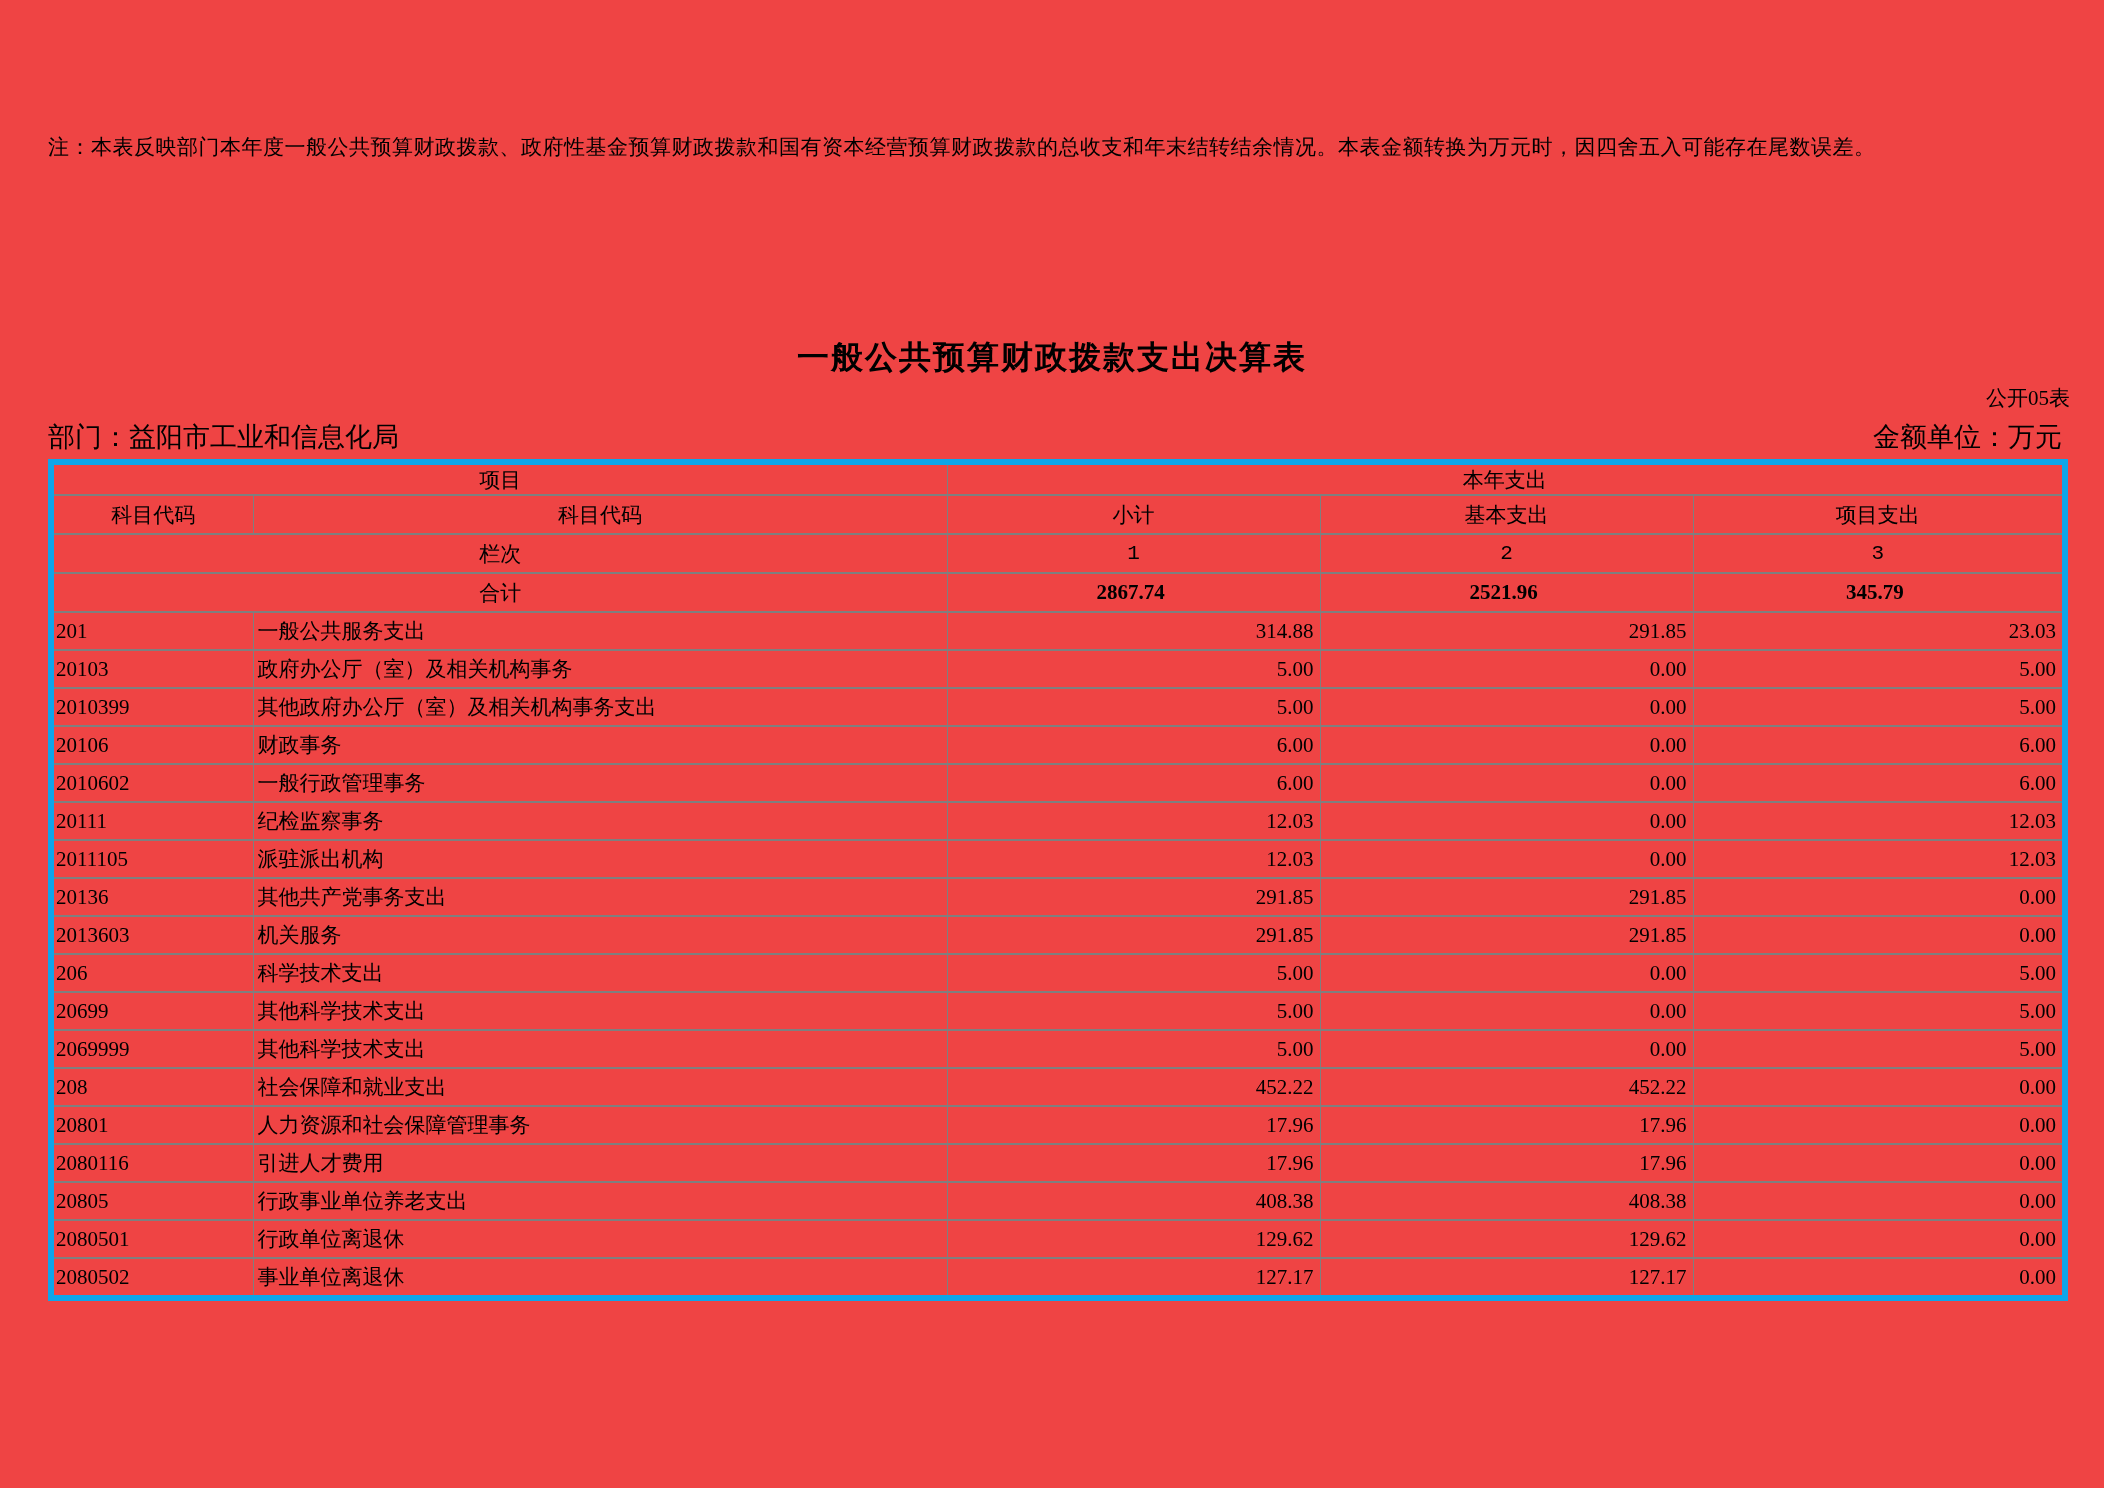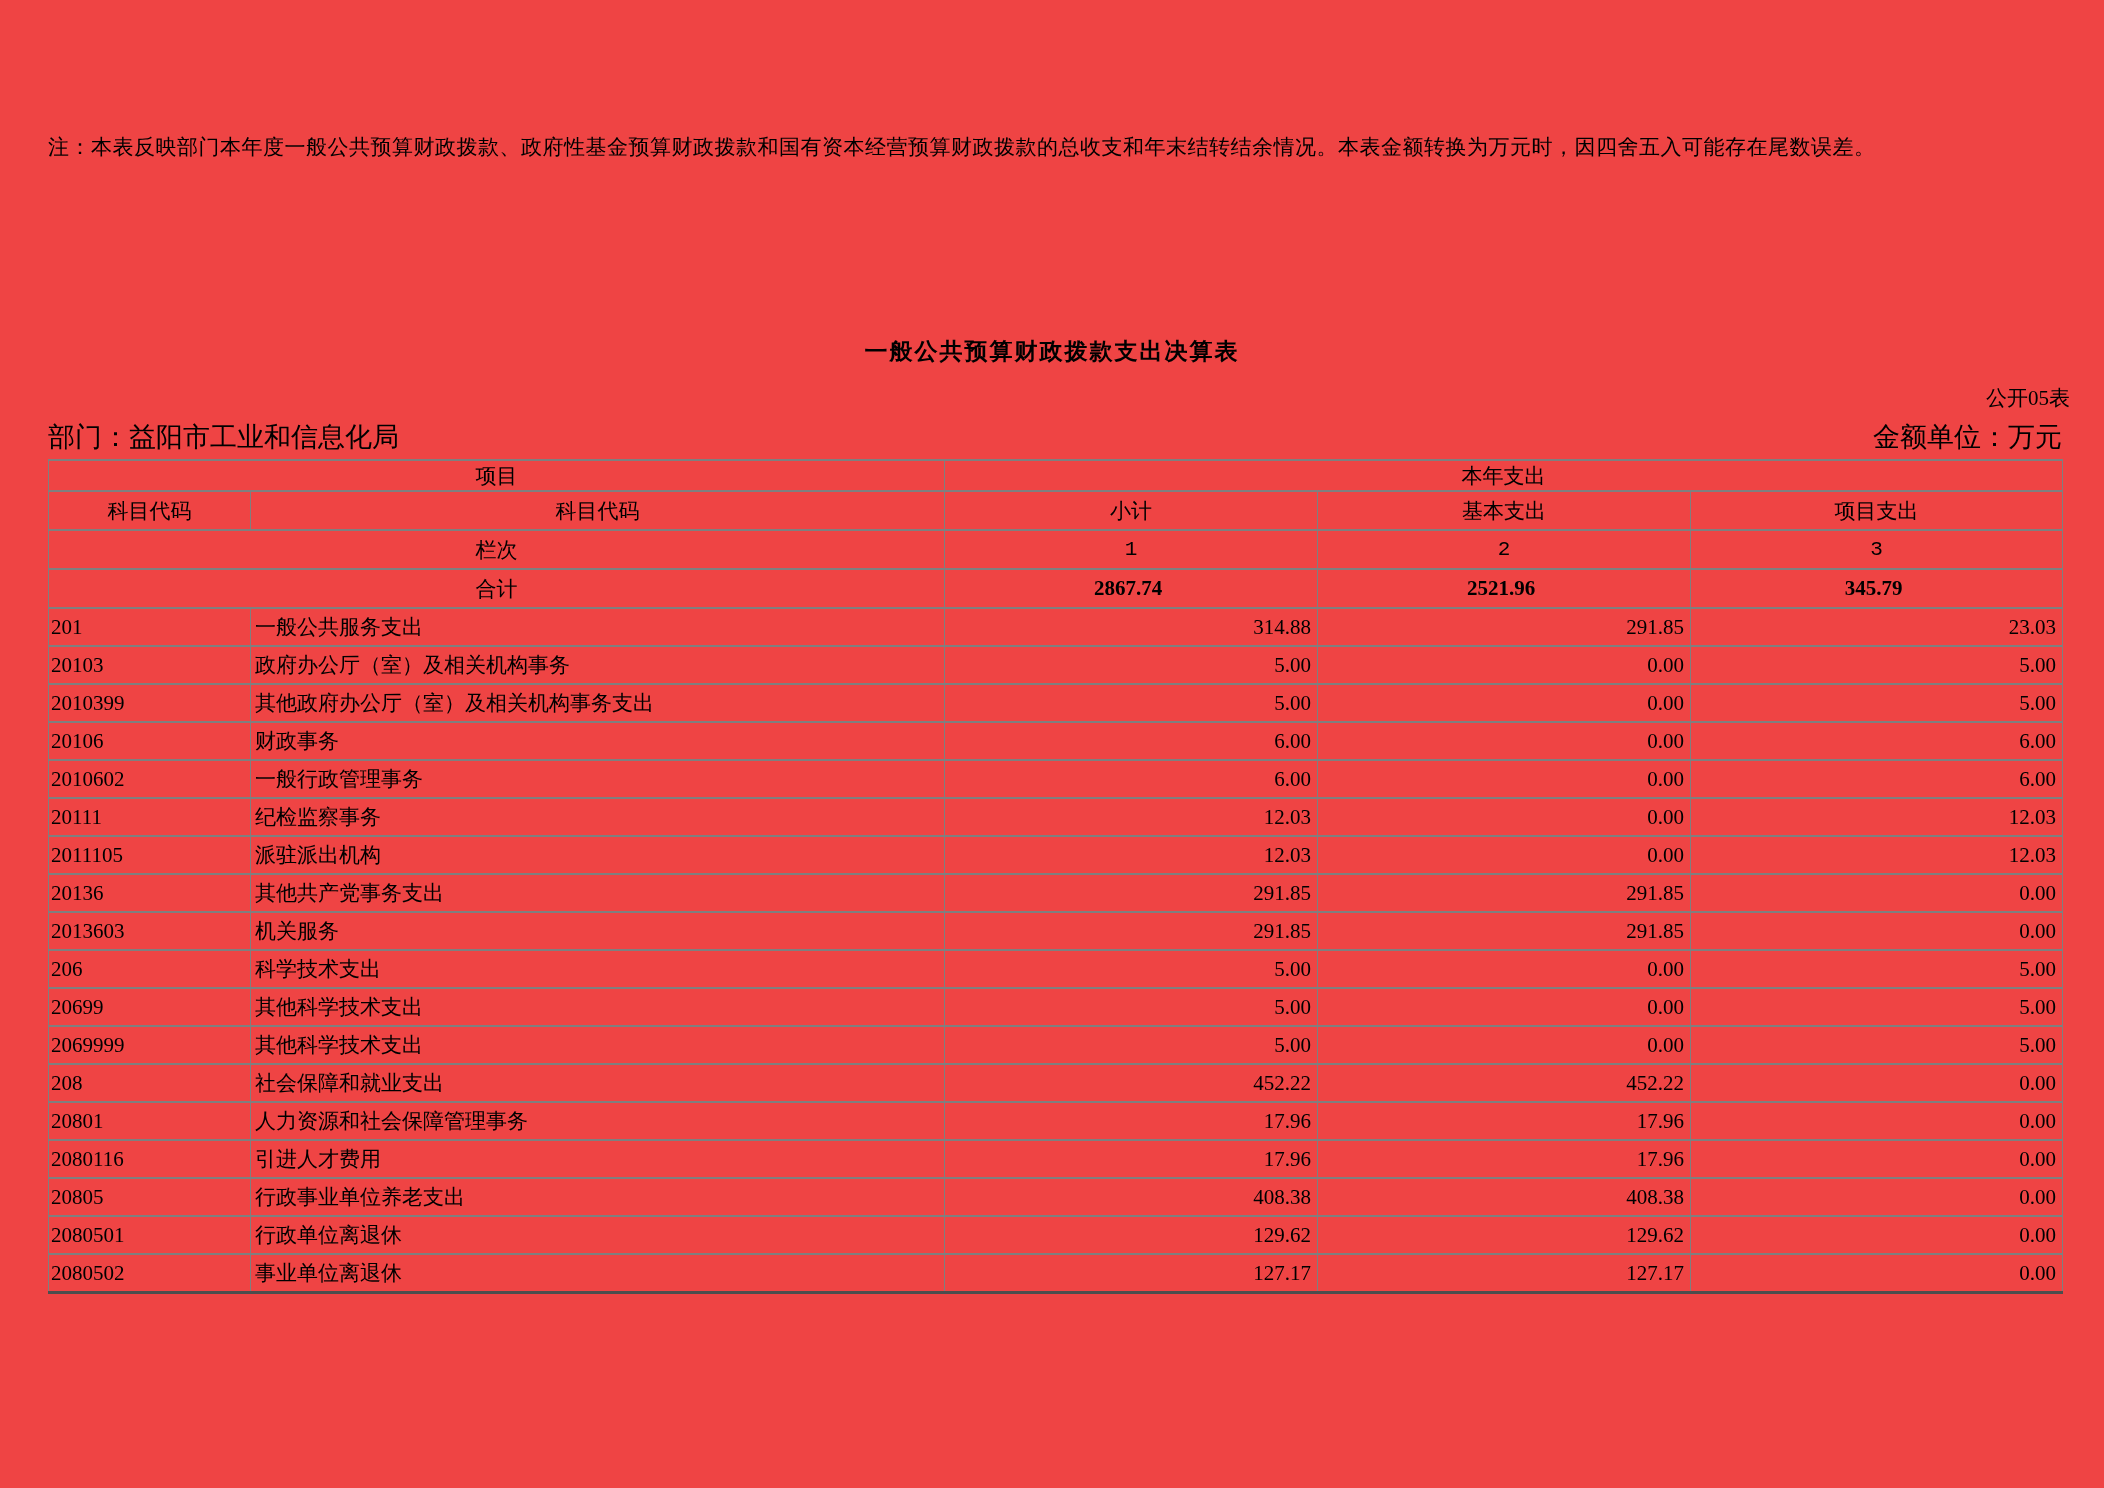--- a/index.html
+++ b/index.html
@@ -25,21 +25,21 @@
     line-height: 38px;
     text-align: justify;
     letter-spacing: 0.5px;
   }
   .doc-title {
     position: absolute;
     left: 0;
     top: 336px;
     width: 2104px;
     text-align: center;
-    font-size: 23px;
+    font-size: 32px;
     font-weight: bold;
     letter-spacing: 2px;
   }
   .table-code {
     position: absolute;
     right: 34px;
     top: 384px;
     font-size: 21px;
   }
   .meta-row {
@@ -70,21 +70,21 @@
   table.budget th, table.budget td {
     border: 2px solid #7f7f7f;
     border-left-width: 1px;
     border-right-width: 1px;
     font-weight: normal;
     padding: 0;
     overflow: hidden;
     white-space: nowrap;
     vertical-align: middle;
   }
-  table.budget { border: 1px solid #0ea5e9; }
+  table.budget { border: 6px solid #0ea5e9; }
   table.budget tr.r-group th { height: 29px; text-align: center; }
   table.budget tr.r-cols  th { height: 37px; text-align: center; }
   table.budget tr.r-index td { height: 37px; text-align: center; font-family: Liberation Mono, monospace; }
   table.budget tr.r-total td { height: 37px; text-align: center; }
   table.budget tr.r-total td.num { font-weight: bold; }
   table.budget td.lbl { text-align: center; }
   table.budget td.num { text-align: right; padding-right: 6px; }
   table.budget tbody td { height: 36px; }
   table.budget td.code { text-align: left; padding-left: 2px; }
   table.budget td.name { text-align: left; padding-left: 4px; }

